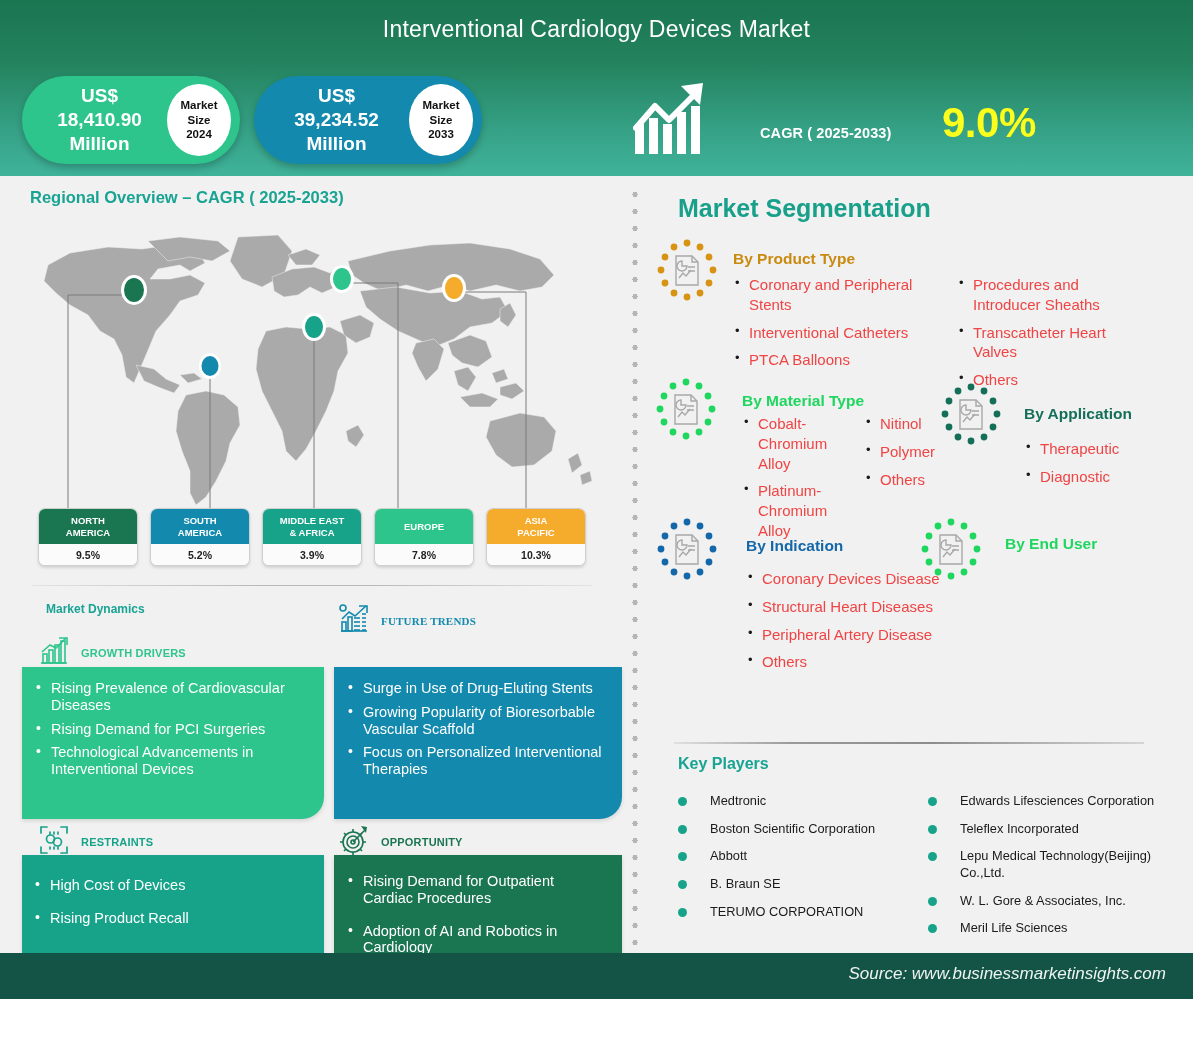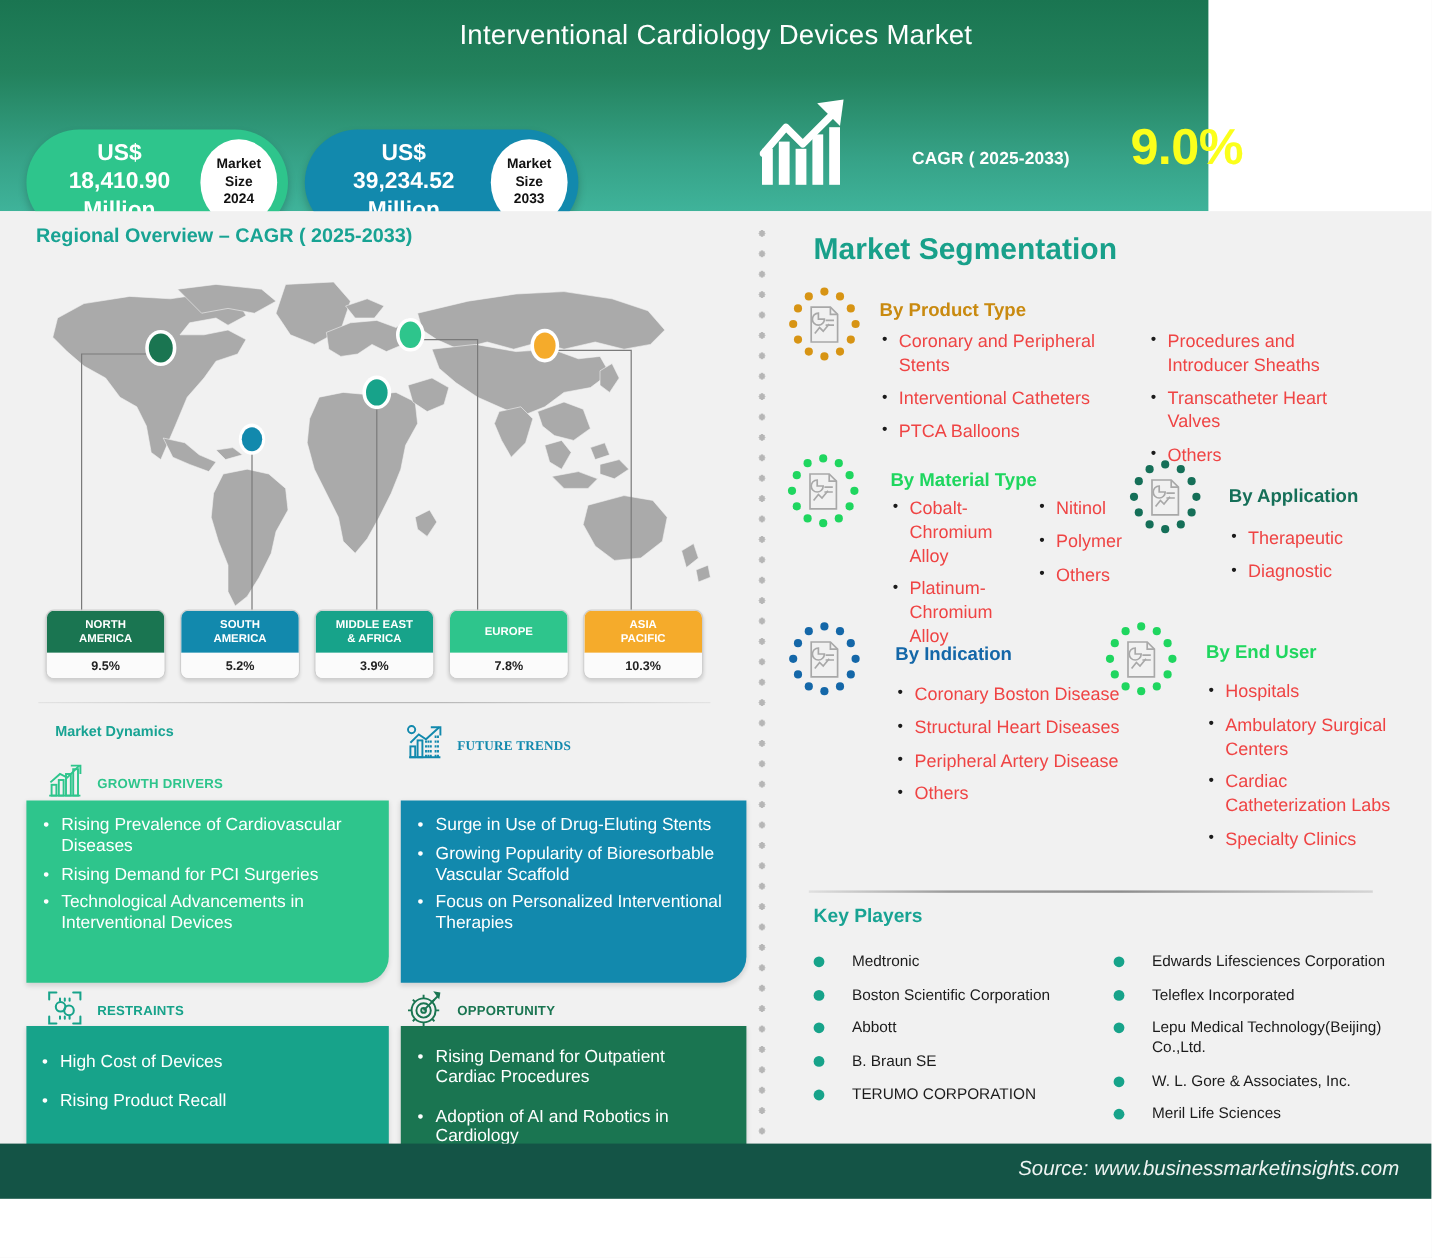--- a/index.html
+++ b/index.html
@@ -7,32 +7,32 @@
     width: 1193px; height: 1048px;
     font-family: "Liberation Sans", sans-serif;
     background: #ffffff;
     overflow: hidden;
     position: relative;
   }
   .page { position: relative; width: 1193px; height: 1048px; background: #ffffff; }
 
   
   .header {
-    position: absolute; left: 0; top: 0; width: 1007px; height: 176px;
+    position: absolute; left: 0; top: 0; width: 1193px; height: 176px;
     background: linear-gradient(180deg, #1a7551 0%, #23825d 35%, #36a287 75%, #3fb39a 100%);
   }
   .header-title {
     position: absolute; top: 16px; left: 0; width: 1193px;
     text-align: center; color: #ffffff;
     font-size: 23px; font-weight: 400; letter-spacing: 0.2px;
   }
   .pill {
     position: absolute; top: 76px; height: 88px; border-radius: 44px;
     box-shadow: 0 4px 7px rgba(0,0,0,0.22);
-    display: flex; align-items: center; margin-top: 32px;
+    display: flex; align-items: center;
   }
   .pill-1 { left: 22px; width: 218px; background: #2ec58c; }
   .pill-2 { left: 254px; width: 228px; background: #1289ad; }
   .pill-value {
     flex: 1; text-align: center; color: #ffffff;
     font-size: 19px; font-weight: bold; line-height: 1.28; padding-left: 10px;
   }
   .pill-badge {
     width: 64px; height: 72px; border-radius: 50%; background: #ffffff;
     display: flex; flex-direction: column; align-items: center; justify-content: center;
@@ -563,21 +563,21 @@
         <path d="M36 17 L36 23 L42 23"></path>
         <path d="M32 28 L39 28 M32 32 L39 32"></path>
         <path d="M23 39 L27 34 L30 37 L35 31"></path>
         <path d="M26 22 a5 5 0 1 0 5 5 L26 27 Z"></path>
       </g>
     </svg>
   </div>
   <div class="seg-block" style="left:746px; top:537px;">
     <div class="seg-head" style="color:#1467a8">By Indication</div>
     <ul class="seg-list" style="width:200px; margin-top:14px;">
-      <li>Coronary  Boston Disease</li>
+      <li>Coronary  Devices Disease</li>
       <li>Structural  Heart Diseases</li>
       <li>Peripheral Artery Disease</li>
       <li>Others</li>
     </ul>
   </div>
 
   <div class="dot-ring" style="left:920px; top:518px;">
     <svg viewBox="0 0 62 62">
       <g fill="#1fd65f">
         <circle cx="31" cy="4" r="3.4"></circle>
@@ -597,26 +597,20 @@
         <path d="M20 17 L36 17 L42 23 L42 46 L20 46 Z"></path>
         <path d="M36 17 L36 23 L42 23"></path>
         <path d="M32 28 L39 28 M32 32 L39 32"></path>
         <path d="M23 39 L27 34 L30 37 L35 31"></path>
         <path d="M26 22 a5 5 0 1 0 5 5 L26 27 Z"></path>
       </g>
     </svg>
   </div>
   <div class="seg-block" style="left:1005px; top:535px;">
     <div class="seg-head" style="color:#1fd65f">By End User</div>
-    <ul class="seg-list" style="width:160px; margin-top:14px;">
-      <li>Hospitals</li>
-      <li>Ambulatory Surgical Centers</li>
-      <li>Cardiac Catheterization  Labs</li>
-      <li>Specialty Clinics</li>
-    </ul>
   </div>
 
   <div class="key-divider"></div>
   <div class="key-title">Key Players</div>
 
   <div class="kp-col" style="left:678px; top:793px; width:250px;">
     <ul>
       <li>Medtronic</li>
       <li>Boston Scientific Corporation</li>
       <li>Abbott</li>

